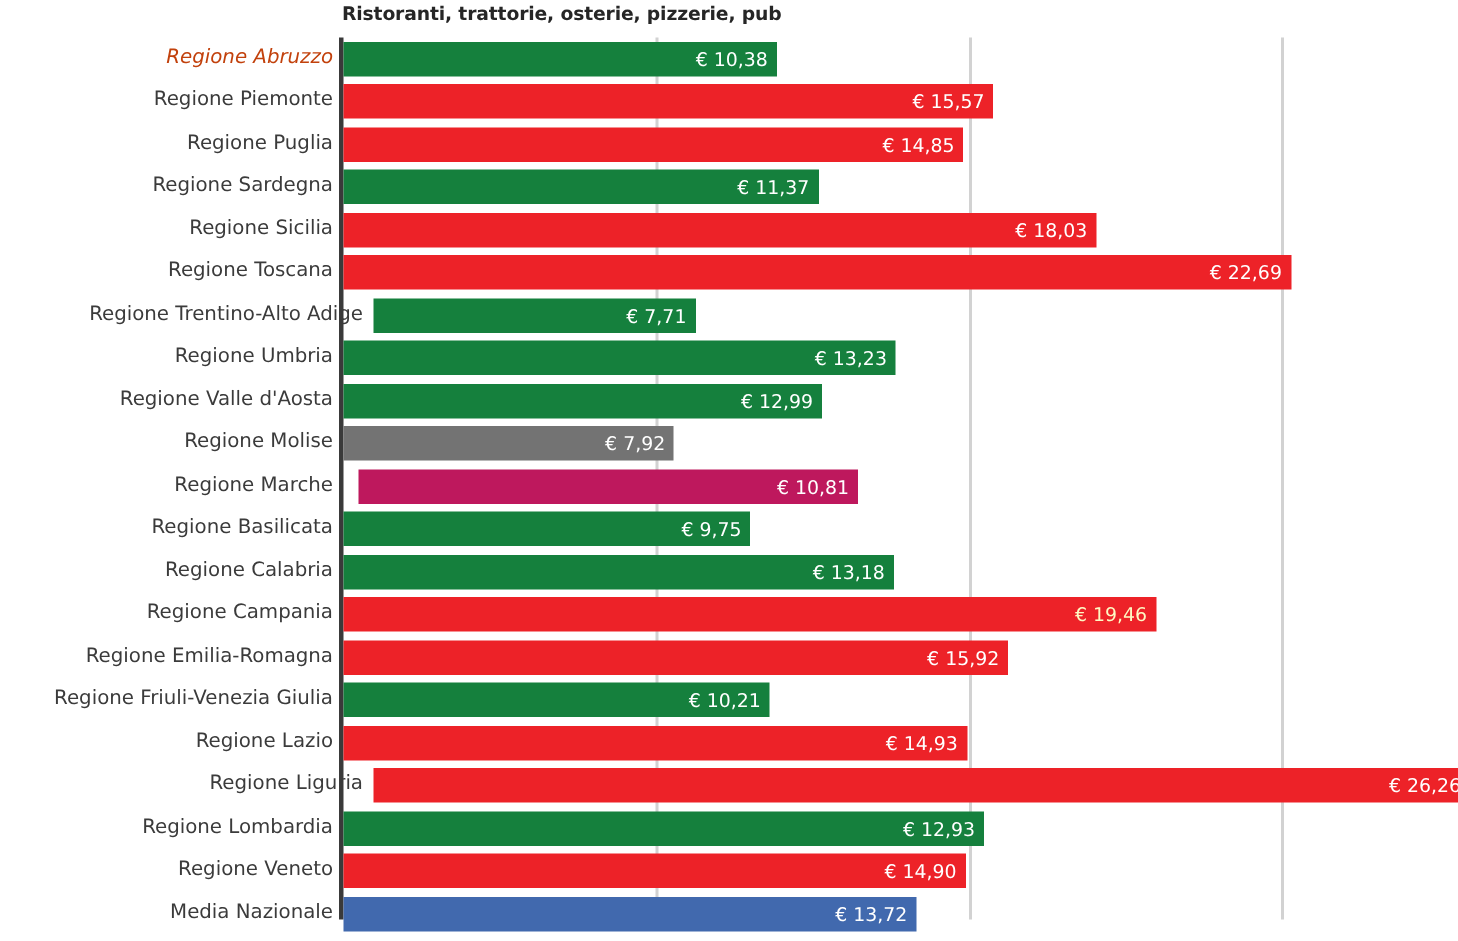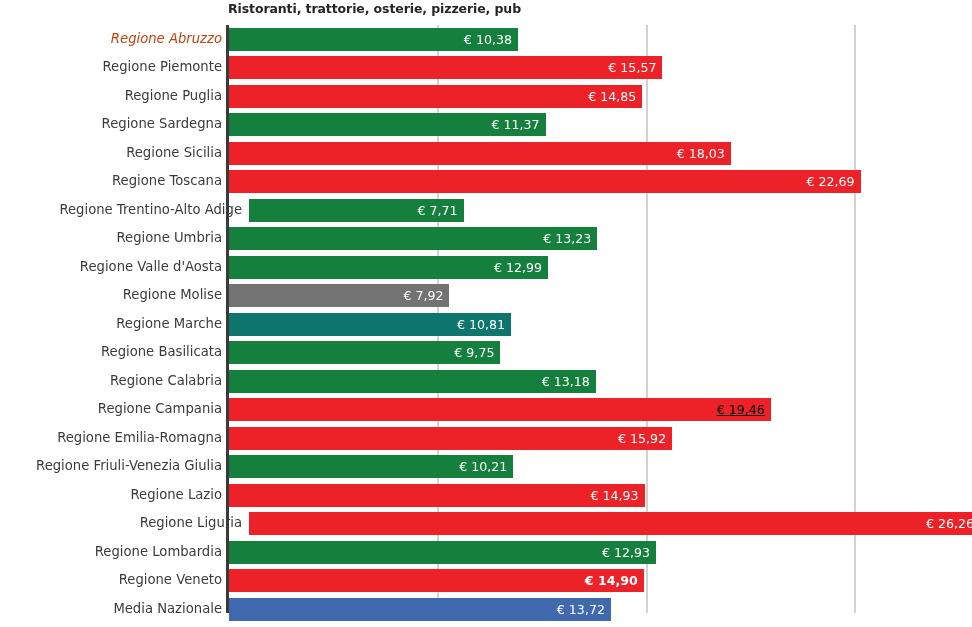--- a/index.html
+++ b/index.html
@@ -182,40 +182,40 @@
           </div>
         </div>
         <div class="bar-row" style="top: 258px;">
           <div class="row-label" style="color: rgb(59, 59, 59);">Regione Molise</div>
           <div class="bar" style="width: 220.469px; background: #737373;">
             <div class="bar-value" style="color: rgb(255, 255, 255);">€ 7,92</div>
           </div>
         </div>
         <div class="bar-row" style="top: 286.5px;">
           <div class="row-label" style="color: rgb(59, 59, 59);">Regione Marche</div>
-          <div class="bar" style="width: 282px; background: #0f766e;">
+          <div class="bar" style="width: 333px; background: #be185d; margin-left: 10px;">
             <div class="bar-value" style="color: rgb(255, 255, 255);">€ 10,81</div>
           </div>
         </div>
         <div class="bar-row" style="top: 315px;">
           <div class="row-label" style="color: rgb(59, 59, 59);">Regione Basilicata</div>
           <div class="bar" style="width: 271.411px; background: rgb(21, 128, 61);">
             <div class="bar-value" style="color: rgb(255, 255, 255);">€ 9,75</div>
           </div>
         </div>
         <div class="bar-row" style="top: 343.5px;">
           <div class="row-label" style="color: rgb(59, 59, 59);">Regione Calabria</div>
           <div class="bar" style="width: 366.892px; background: rgb(21, 128, 61);">
             <div class="bar-value" style="color: rgb(255, 255, 255);">€ 13,18</div>
           </div>
         </div>
         <div class="bar-row" style="top: 372px;">
           <div class="row-label" style="color: rgb(59, 59, 59);">Regione Campania</div>
           <div class="bar" style="width: 541.708px; background: rgb(237, 34, 40);">
-            <div class="bar-value" style="color: #000000; text-decoration: underline;">€ 19,46</div>
+            <div class="bar-value" style="color: #fef9c3;">€ 19,46</div>
           </div>
         </div>
         <div class="bar-row" style="top: 400.5px;">
           <div class="row-label" style="color: rgb(59, 59, 59);">Regione Emilia-Romagna</div>
           <div class="bar" style="width: 443.165px; background: rgb(237, 34, 40);">
             <div class="bar-value" style="color: rgb(255, 255, 255);">€ 15,92</div>
           </div>
         </div>
         <div class="bar-row" style="top: 429px;">
           <div class="row-label" style="color: rgb(59, 59, 59);">Regione Friuli-Venezia Giulia</div>
@@ -237,21 +237,21 @@
         </div>
         <div class="bar-row" style="top: 514.5px;">
           <div class="row-label" style="color: rgb(59, 59, 59);">Regione Lombardia</div>
           <div class="bar" style="width: 427px; background: rgb(21, 128, 61);">
             <div class="bar-value" style="color: rgb(255, 255, 255);">€ 12,93</div>
           </div>
         </div>
         <div class="bar-row" style="top: 543px;">
           <div class="row-label" style="color: rgb(59, 59, 59);">Regione Veneto</div>
           <div class="bar" style="width: 414.772px; background: rgb(237, 34, 40);">
-            <div class="bar-value" style="color: rgb(255, 255, 255); font-weight: bold;">€ 14,90</div>
+            <div class="bar-value" style="color: rgb(255, 255, 255);">€ 14,90</div>
           </div>
         </div>
         <div class="bar-row" style="top: 571.5px;">
           <div class="row-label" style="color: rgb(59, 59, 59);">Media Nazionale</div>
           <div class="bar" style="width: 381.924px; background: rgb(65, 105, 174);">
             <div class="bar-value" style="color: rgb(255, 255, 255);">€ 13,72</div>
           </div>
         </div>
       </div>
 

